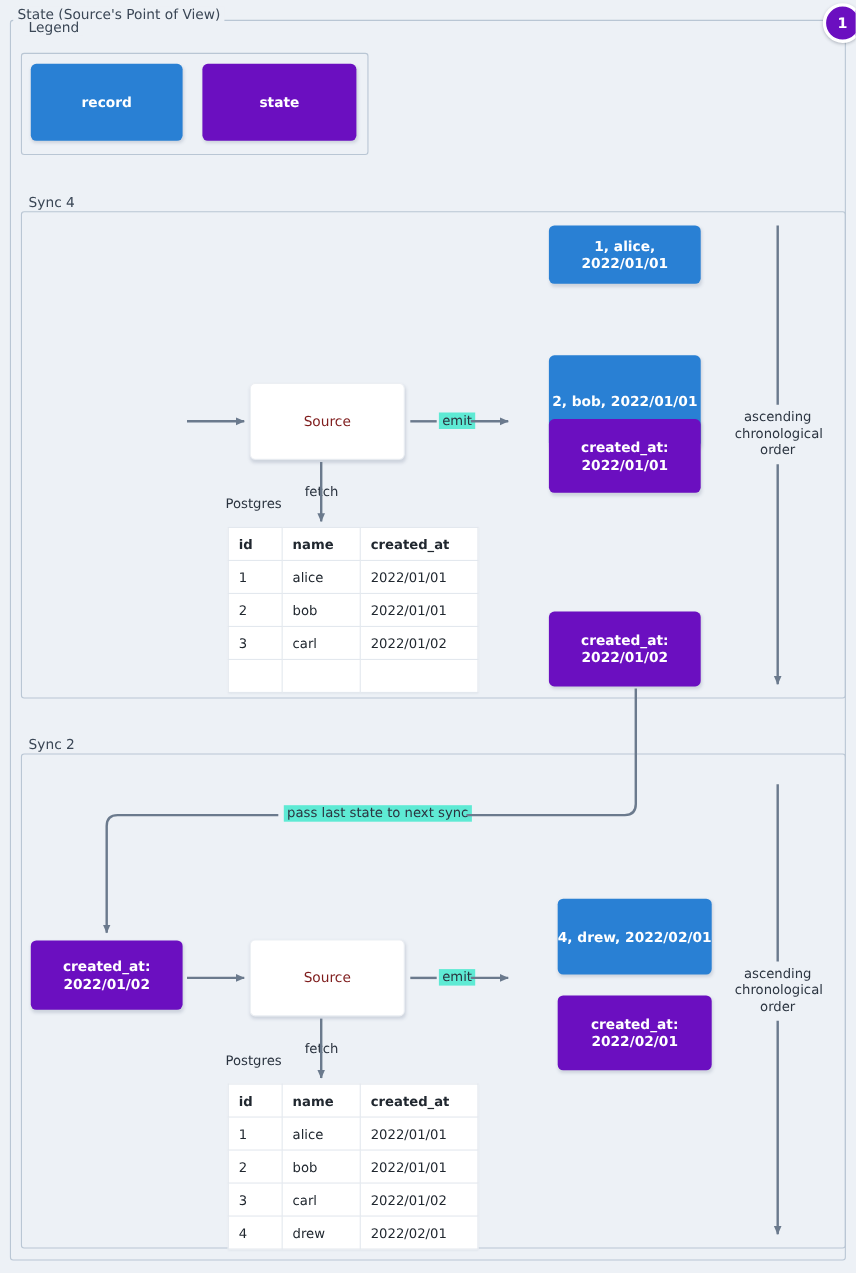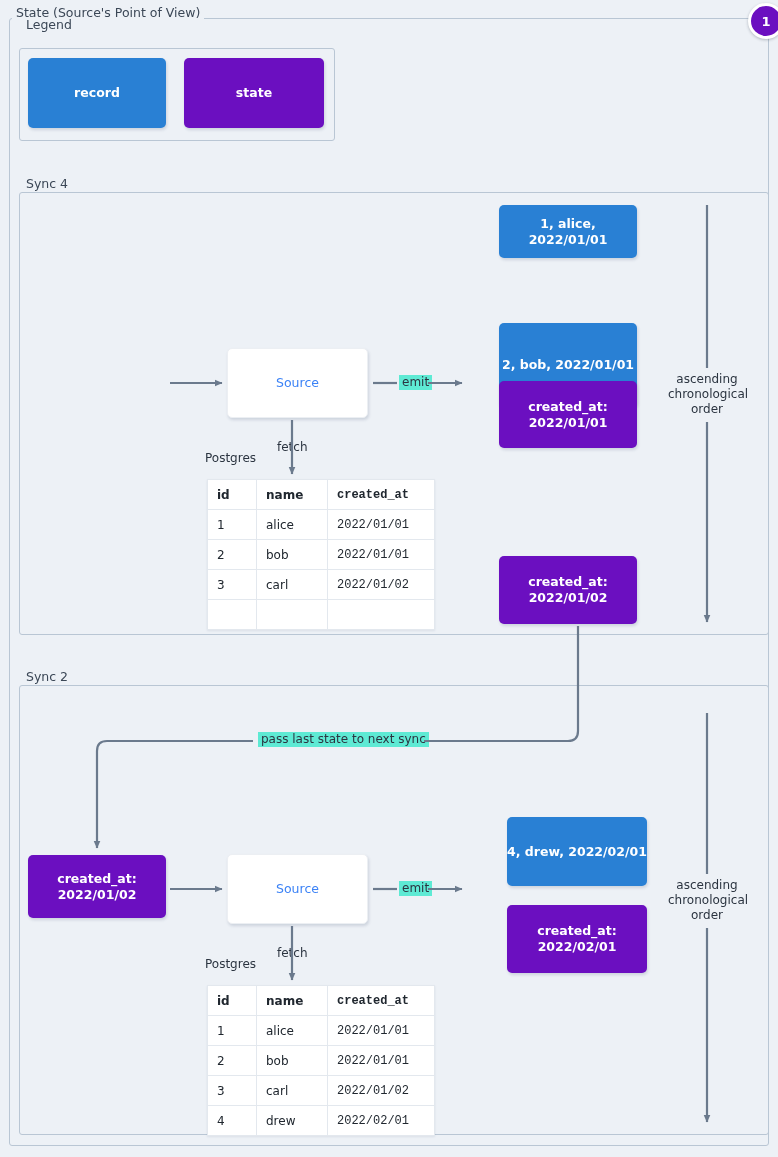--- a/index.html
+++ b/index.html
@@ -51,21 +51,21 @@
     color: #ffffff;
     font-weight: bold;
   }
   .node.state {
     background: #6b0fc0;
     color: #ffffff;
     font-weight: bold;
   }
   .node.plain {
     background: #ffffff;
-    color: #3b82f6;
+    color: #7f1d1d;
     font-weight: normal;
     border: 1px solid #eceff3;
   }
   
   .pg-table {
     position: absolute;
     border-collapse: collapse;
     background: #ffffff;
     font-size: 12px;
     color: #20272f;
@@ -75,21 +75,21 @@
     border: 1px solid #e3e8ee;
     height: 29px;
     padding: 0 9px;
     text-align: left;
     font-weight: normal;
     white-space: nowrap;
   }
   .pg-table th { font-weight: bold; }
   .pg-table td.c-id, .pg-table th.c-id { width: 30px; }
   .pg-table td.c-name, .pg-table th.c-name { width: 52px; }
-  .pg-table td.c-date, .pg-table th.c-date { width: 88px; font-family: Liberation Mono, monospace; }
+  .pg-table td.c-date, .pg-table th.c-date { width: 88px; }
 
   
   .flabel {
     position: absolute;
     font-size: 12px;
     color: #2b3440;
     white-space: nowrap;
     line-height: 15px;
   }
   .flabel.multi { white-space: normal; text-align: center; }

